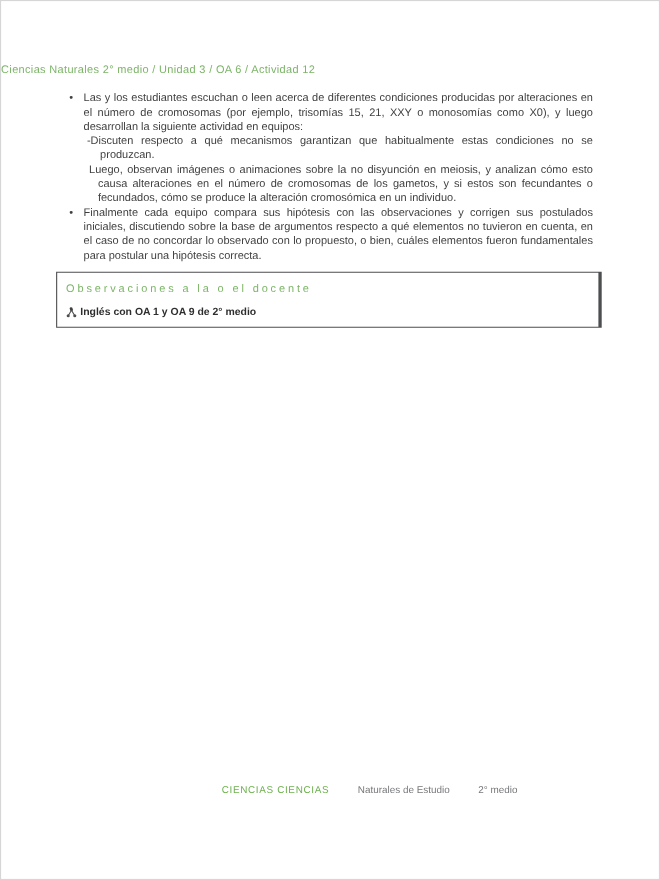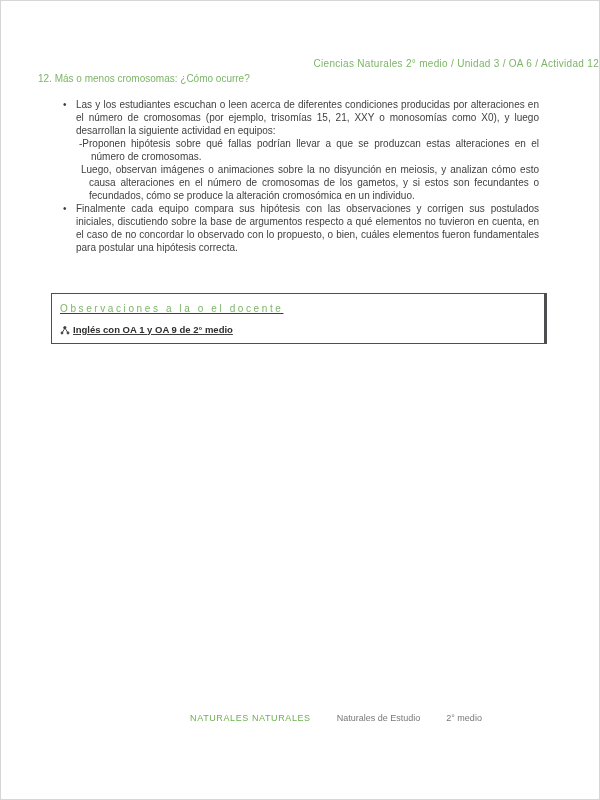--- a/index.html
+++ b/index.html
@@ -8,21 +8,21 @@
   .page {
     position: relative;
     width: 600px; height: 800px;
     background: #ffffff;
     border: 1px solid #d6d6d6;
     overflow: hidden;
     color: #3f3f3f;
   }
   .doc-header {
     margin-top: 57px;
-    text-align: right;
+    text-align: left;
     color: #7cb567;
     font-size: 10px;
     letter-spacing: 0.3px;
   }
   .activity-title {
     margin-top: 4px;
     padding-left: 37px;
     color: #7cb567;
     font-size: 10px;
   }
@@ -37,28 +37,27 @@
   .item { margin: 0; }
   .item.bullet { position: relative; padding-left: 15px; }
   .item.bullet .marker {
     position: absolute; left: 2px; top: 0;
     font-size: 10px; color: #3f3f3f;
   }
   .item.dash  { padding-left: 30px; text-indent: -12px; }
   .item.plain { padding-left: 28px; text-indent: -8px; }
 
   .obs-box {
-    margin: 39px 52px 0 50px;
+    margin: 8px 52px 0 50px;
     border: 1px solid #4d4e50;
     border-right-width: 3px;
     padding: 9px 10px 8px 8px;
     font-size: 9.5px;
     line-height: 11.5px;
     color: #3f3f3f;
-    text-decoration: underline;
   }
   .obs-title {
     color: #7cb567;
     font-size: 10px;
     letter-spacing: 2.6px;
     margin-bottom: 7px;
   }
   .obs-intro { margin-bottom: 2px; }
   .obs-intro .ital { font-style: italic; }
   .obs-link-row { position: relative; padding-left: 14px; margin-bottom: 9px; }
@@ -85,29 +84,28 @@
   .footer-brand { color: #6db04e; letter-spacing: 0.6px; }
   .footer-gray { color: #77787b; }
 </style>
 </head>
 <body>
 
 <div class="page">
 
   <div class="doc-header">Ciencias Naturales 2° medio / Unidad 3 / OA 6 / Actividad 12</div>
 
-  <div class="activity-title">12. Más o menos cromosomas: ¿Cómo ocurre?</div>
 
   <div class="activity-body">
     <div class="item bullet">
       <span class="marker">•</span>
       <span>Las y los estudiantes escuchan o leen acerca de diferentes condiciones producidas por alteraciones en el número de cromosomas (por ejemplo, trisomías 15, 21, XXY o monosomías como X0), y luego desarrollan la siguiente actividad en equipos:</span>
     </div>
     <div class="item dash">
-      <span>-Proponen hipótesis sobre qué fallas podrían llevar a que se produzcan estas alteraciones en el número de cromosomas.</span>
+      <span>-Discuten respecto a qué mecanismos garantizan que habitualmente estas condiciones no se produzcan.</span>
     </div>
     <div class="item plain">
       <span>Luego, observan imágenes o animaciones sobre la no disyunción en meiosis, y analizan cómo esto causa alteraciones en el número de cromosomas de los gametos, y si estos son fecundantes o fecundados, cómo se produce la alteración cromosómica en un individuo.</span>
     </div>
     <div class="item bullet">
       <span class="marker">•</span>
       <span>Finalmente cada equipo compara sus hipótesis con las observaciones y corrigen sus postulados iniciales, discutiendo sobre la base de argumentos respecto a qué elementos no tuvieron en cuenta, en el caso de no concordar lo observado con lo propuesto, o bien, cuáles elementos fueron fundamentales para postular una hipótesis correcta.</span>
     </div>
   </div>
 
@@ -124,18 +122,18 @@
           <circle cx="2" cy="8" r="1.4" fill="#4d4e50"></circle>
           <circle cx="5" cy="2.6" r="1.4" fill="#4d4e50"></circle>
           <circle cx="8" cy="8" r="1.4" fill="#4d4e50"></circle>
         </svg>
       </span>
       <span>Inglés con OA 1 y OA 9 de 2° medio</span>
     </div>
   </div>
 
   <div class="doc-footer">
-    <span class="footer-brand">NATURALES NATURALES</span>
+    <span class="footer-brand">CIENCIAS CIENCIAS</span>
     <span class="footer-gray">Naturales de Estudio</span>
     <span class="footer-gray">2° medio</span>
   </div>
 
 </div>
 
 </body></html>

